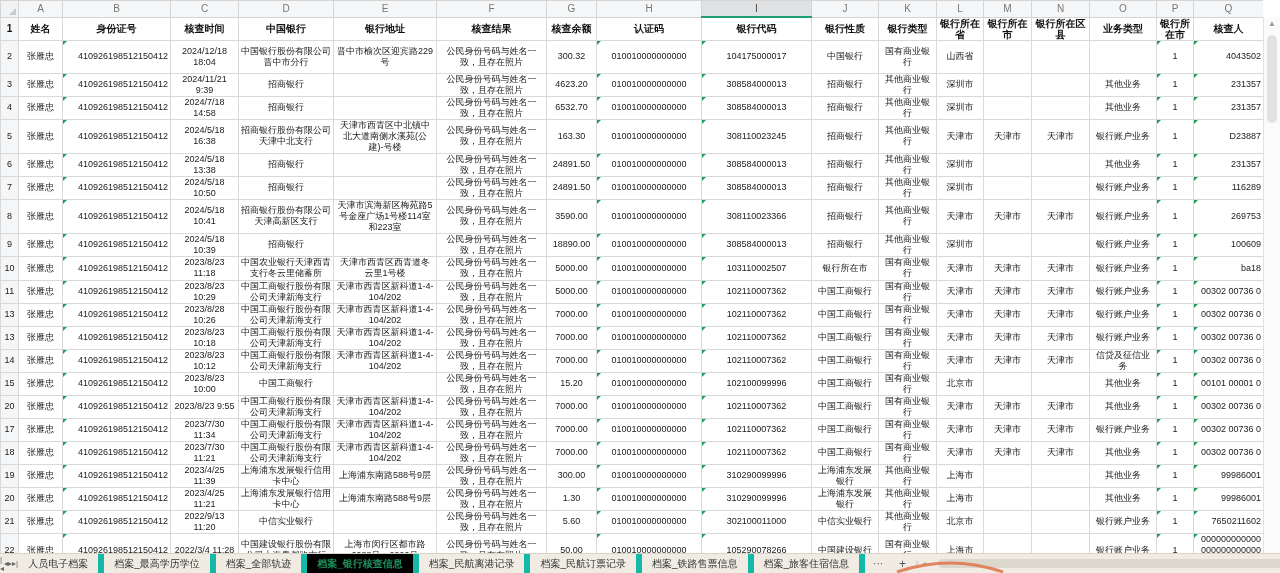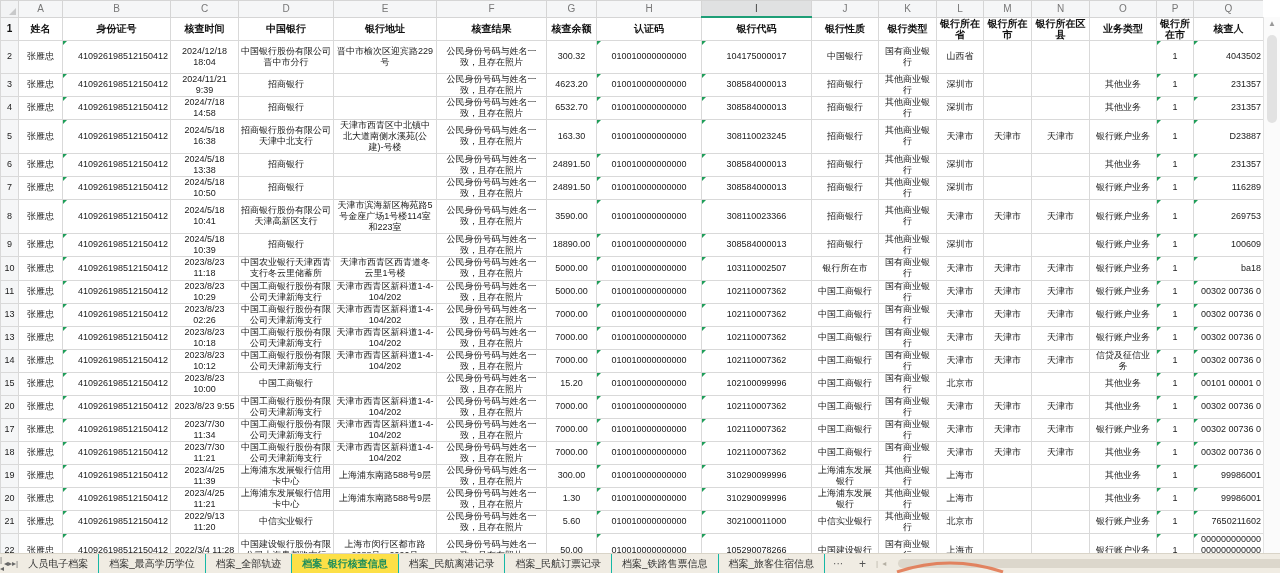--- a/index.html
+++ b/index.html
@@ -25,22 +25,22 @@
     border-bottom:7px solid #c8c9ca;border-left:7px solid transparent;}
   
   .vscroll{position:absolute;right:0;top:17px;width:17px;height:536px;background:#fbfbfb;
     border-left:1px solid #e2e2e2;box-sizing:border-box;}
   .vscroll .up{display:block;text-align:center;color:#999;font-size:8px;line-height:14px;}
   .vthumb{position:absolute;left:3px;top:18px;width:10px;height:88px;background:#e2e2e2;border-radius:5px;}
   
   .tabbar{position:absolute;left:0;bottom:0;width:1280px;height:20px;background:#f0ece3;
     border-top:1px solid #d9d4c8;display:flex;align-items:stretch;font-size:10px;color:#444;box-sizing:border-box;}
   .navbtn{width:16px;display:flex;align-items:center;justify-content:center;color:#666;font-size:8px;cursor:default;}
-  .tab{display:flex;align-items:center;padding:8px 10px;border-right:1px solid #14b8a6;white-space:nowrap;color:#333;}
-  .tab.active{background:#fde047;color:#1e8e5a;font-weight:bold;}
+  .tab{display:flex;align-items:center;padding:8px 10px;border-right:6px solid #14b8a6;white-space:nowrap;color:#333;}
+  .tab.active{background:#000000;color:#1e8e5a;font-weight:bold;}
   .tabmore{display:flex;align-items:center;padding:0 8px;color:#555;}
   .tabadd{display:flex;align-items:center;padding:0 8px;color:#555;font-size:12px;}
   .hsep{display:flex;align-items:center;color:#b5b0a4;font-size:8px;padding:0 2px;}
   .hscroll{flex:0 0 auto;display:flex;align-items:center;margin-left:10px;}
   .htrack{position:relative;width:680px;height:9px;}
   .hthumb{position:absolute;left:0;top:0;width:640px;height:9px;background:#dcd7cc;border-radius:5px;}
   .annot{position:absolute;left:895px;top:560px;pointer-events:none;}
 </style>
 </head>
 <body>
@@ -308,21 +308,21 @@
             <td class="al-c ">天津市</td>
             <td class="al-c ">天津市</td>
             <td class="al-c ">银行账户业务</td>
             <td class="al-c "><span class="tri"></span>1</td>
             <td class="al-r "><span class="tri"></span>00302 00736 0</td>
           </tr>
           <tr style="height:22px">
             <td class="rownum">13</td>
             <td class="al-c ">张雁忠</td>
             <td class="al-l "><span class="tri"></span>410926198512150412</td>
-            <td class="al-c ">2023/8/23 02:26</td>
+            <td class="al-c ">2023/8/28 10:26</td>
             <td class="al-c small">中国工商银行股份有限公司天津新海支行</td>
             <td class="al-c small">天津市西青区新科道1-4-104/202</td>
             <td class="al-c small">公民身份号码与姓名一致，且存在照片</td>
             <td class="al-c ">7000.00</td>
             <td class="al-c "><span class="tri"></span>010010000000000</td>
             <td class="al-c "><span class="tri"></span>102110007362</td>
             <td class="al-c ">中国工商银行</td>
             <td class="al-c ">国有商业银行</td>
             <td class="al-c ">天津市</td>
             <td class="al-c ">天津市</td>

